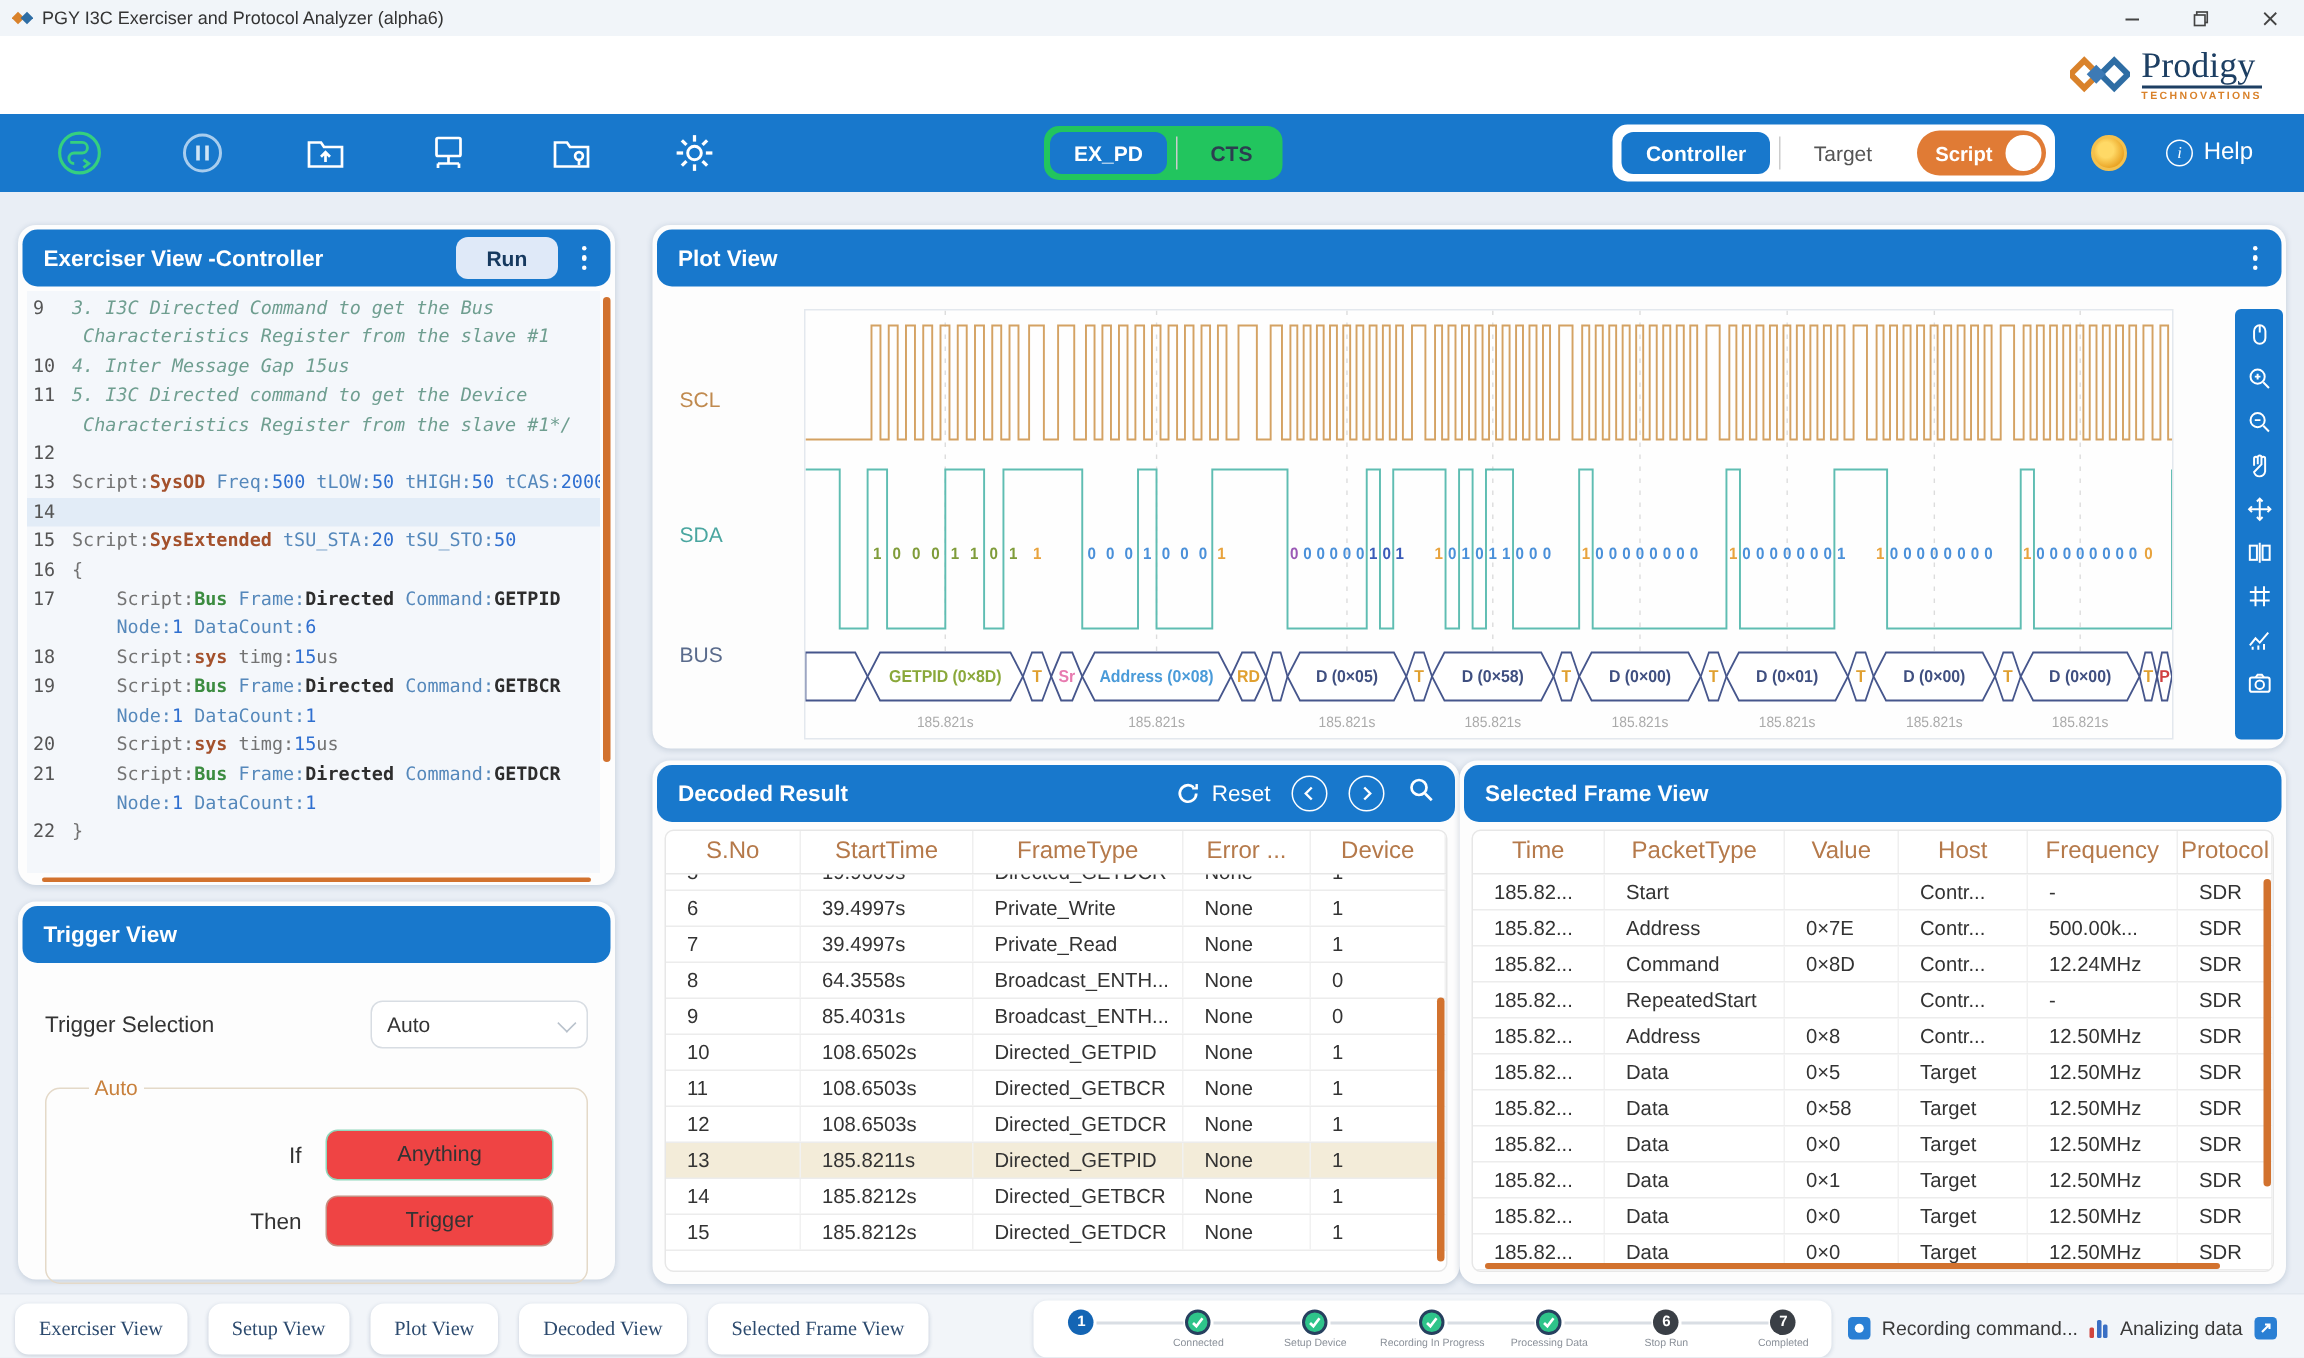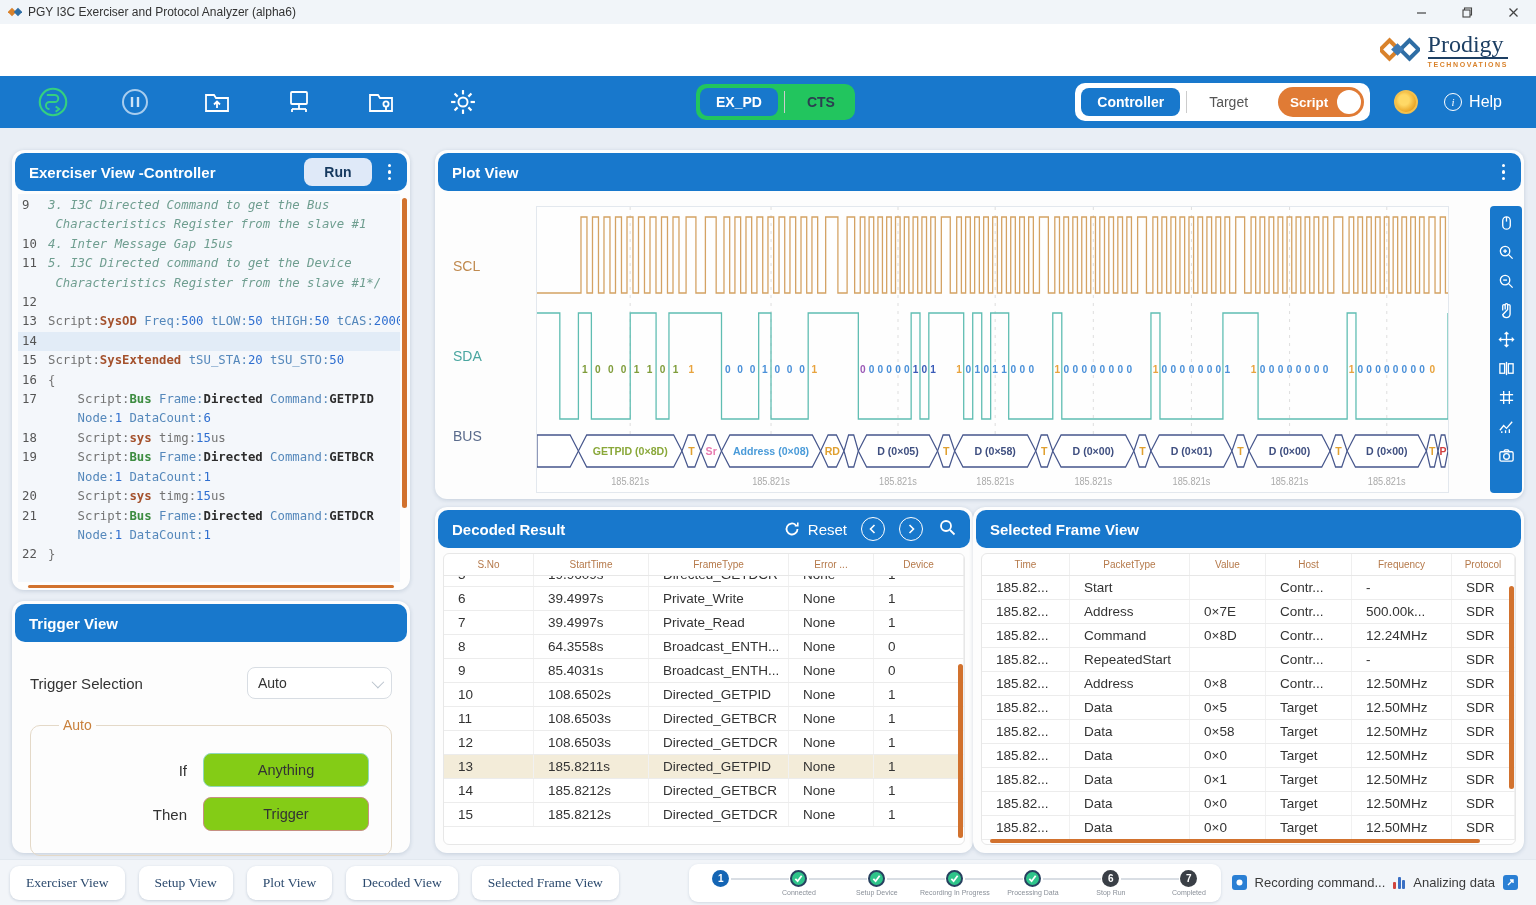--- a/index.html
+++ b/index.html
@@ -74,21 +74,21 @@
   .trig-body { padding:14px 18px 0 18px; }
   .trig-row { display:flex; align-items:center; margin-top:8px; }
   .trig-label { font-size:15px; color:#333; }
   .trig-select { margin-left:auto; width:145px; height:32px; border:1px solid #d8dde3; border-radius:8px; background:#fff; display:flex; align-items:center; padding:0 10px; font-size:14px; color:#333; cursor:pointer; }
   .trig-select .spacer { flex:1; }
   .chev { width:9px; height:9px; border-right:1.6px solid #b9c2cc; border-bottom:1.6px solid #b9c2cc; transform:rotate(45deg) translateY(-2px); }
   fieldset.auto-box { margin-top:18px; border:1px solid #e4d9c8; border-radius:10px; padding:10px 22px 14px 22px; }
   fieldset.auto-box legend { color:#c8803c; font-size:14px; padding:0 4px; margin-left:6px; }
   .ab-row { display:flex; align-items:center; justify-content:flex-end; gap:16px; margin:10px 0; }
   .ab-label { font-size:15px; color:#333; }
-  .ab-btn { width:166px; height:34px; border-radius:8px; background:#84cc16; font-size:14.5px; color:#333; cursor:pointer; }
+  .ab-btn { width:152px; height:34px; border-radius:8px; background:#ef4444; font-size:14.5px; color:#333; cursor:pointer; }
   .ab-btn.if { border:1px solid #8fd8bc; }
   .ab-btn.then { border:1px solid #c69083; }
 
   
   .plot { height:349px; display:flex; flex-direction:column; }
   .plot-body { flex:1; display:flex; position:relative; padding:12px 0 6px 2px;gap:37px; }
   .lane-gutter { width:62px; position:relative; flex:0 0 auto; }
   .lane-label { position:absolute; left:16px; font-size:14px; }
   .wave-wrap { flex:1; border:1px solid #e3e8ee; background:#fefefe; margin-right:2px; }
   .plot-tools { width:32px; background:#1878cc; border-radius:4px; display:flex; flex-direction:column; align-items:center; padding:8px 0; gap:11px; margin:0 2px; }
@@ -96,21 +96,21 @@
 
   
   .bottom-row { display:flex; margin-top:8px; flex:1; }
   .decoded { width:538px; flex:0 0 auto; display:flex; flex-direction:column; }
   .selframe { flex:1; display:flex; flex-direction:column; }
   .p-head .hd-btn { display:flex; align-items:center; gap:8px; color:#fff; font-size:15px; cursor:pointer; margin-left:22px; }
   .circ-btn { width:24px; height:24px; border:1.6px solid #fff; border-radius:50%; display:flex; align-items:center; justify-content:center; cursor:pointer; margin-left:14px; }
 
   .tbl { margin:2px 8px 8px 8px; background:#fff; border:1px solid #e7e7e7; border-radius:6px; flex:1; overflow:hidden; position:relative; display:flex; flex-direction:column; }
   .tbl-head { display:grid; border-bottom:1px solid #e7e7e7; }
-  .tbl-head div { font-size:10px; color:#b5794a; text-align:center; padding:5px 2px; border-right:1px solid #efefef; overflow:hidden; white-space:nowrap; }
+  .tbl-head div { font-size:16px; color:#b5794a; text-align:center; padding:5px 2px; border-right:1px solid #efefef; overflow:hidden; white-space:nowrap; }
   .tbl-body { flex:1; overflow:hidden; position:relative; }
   .trow { display:grid; border-bottom:1px solid #ececec; }
   .trow div { font-size:13.5px; color:#333; padding:4px 2px 4px 14px; border-right:1px solid #f1f1f1; white-space:nowrap; overflow:hidden; }
   .trow.hl { background:#f3ecd9; }
   .trow.clip { margin-top:-13px; }
   .tbl .vbar { position:absolute; right:1px; width:5px; background:#d2722e; border-radius:3px; }
   .tbl .hbar { position:absolute; bottom:1px; height:4px; background:#d2722e; border-radius:3px; }
 
   
   .bottombar { height:46px; background:#f2f5f9; display:flex; align-items:center; padding:0 10px; gap:8px; flex:0 0 auto; border-top:1px solid #e2e8ef; }

